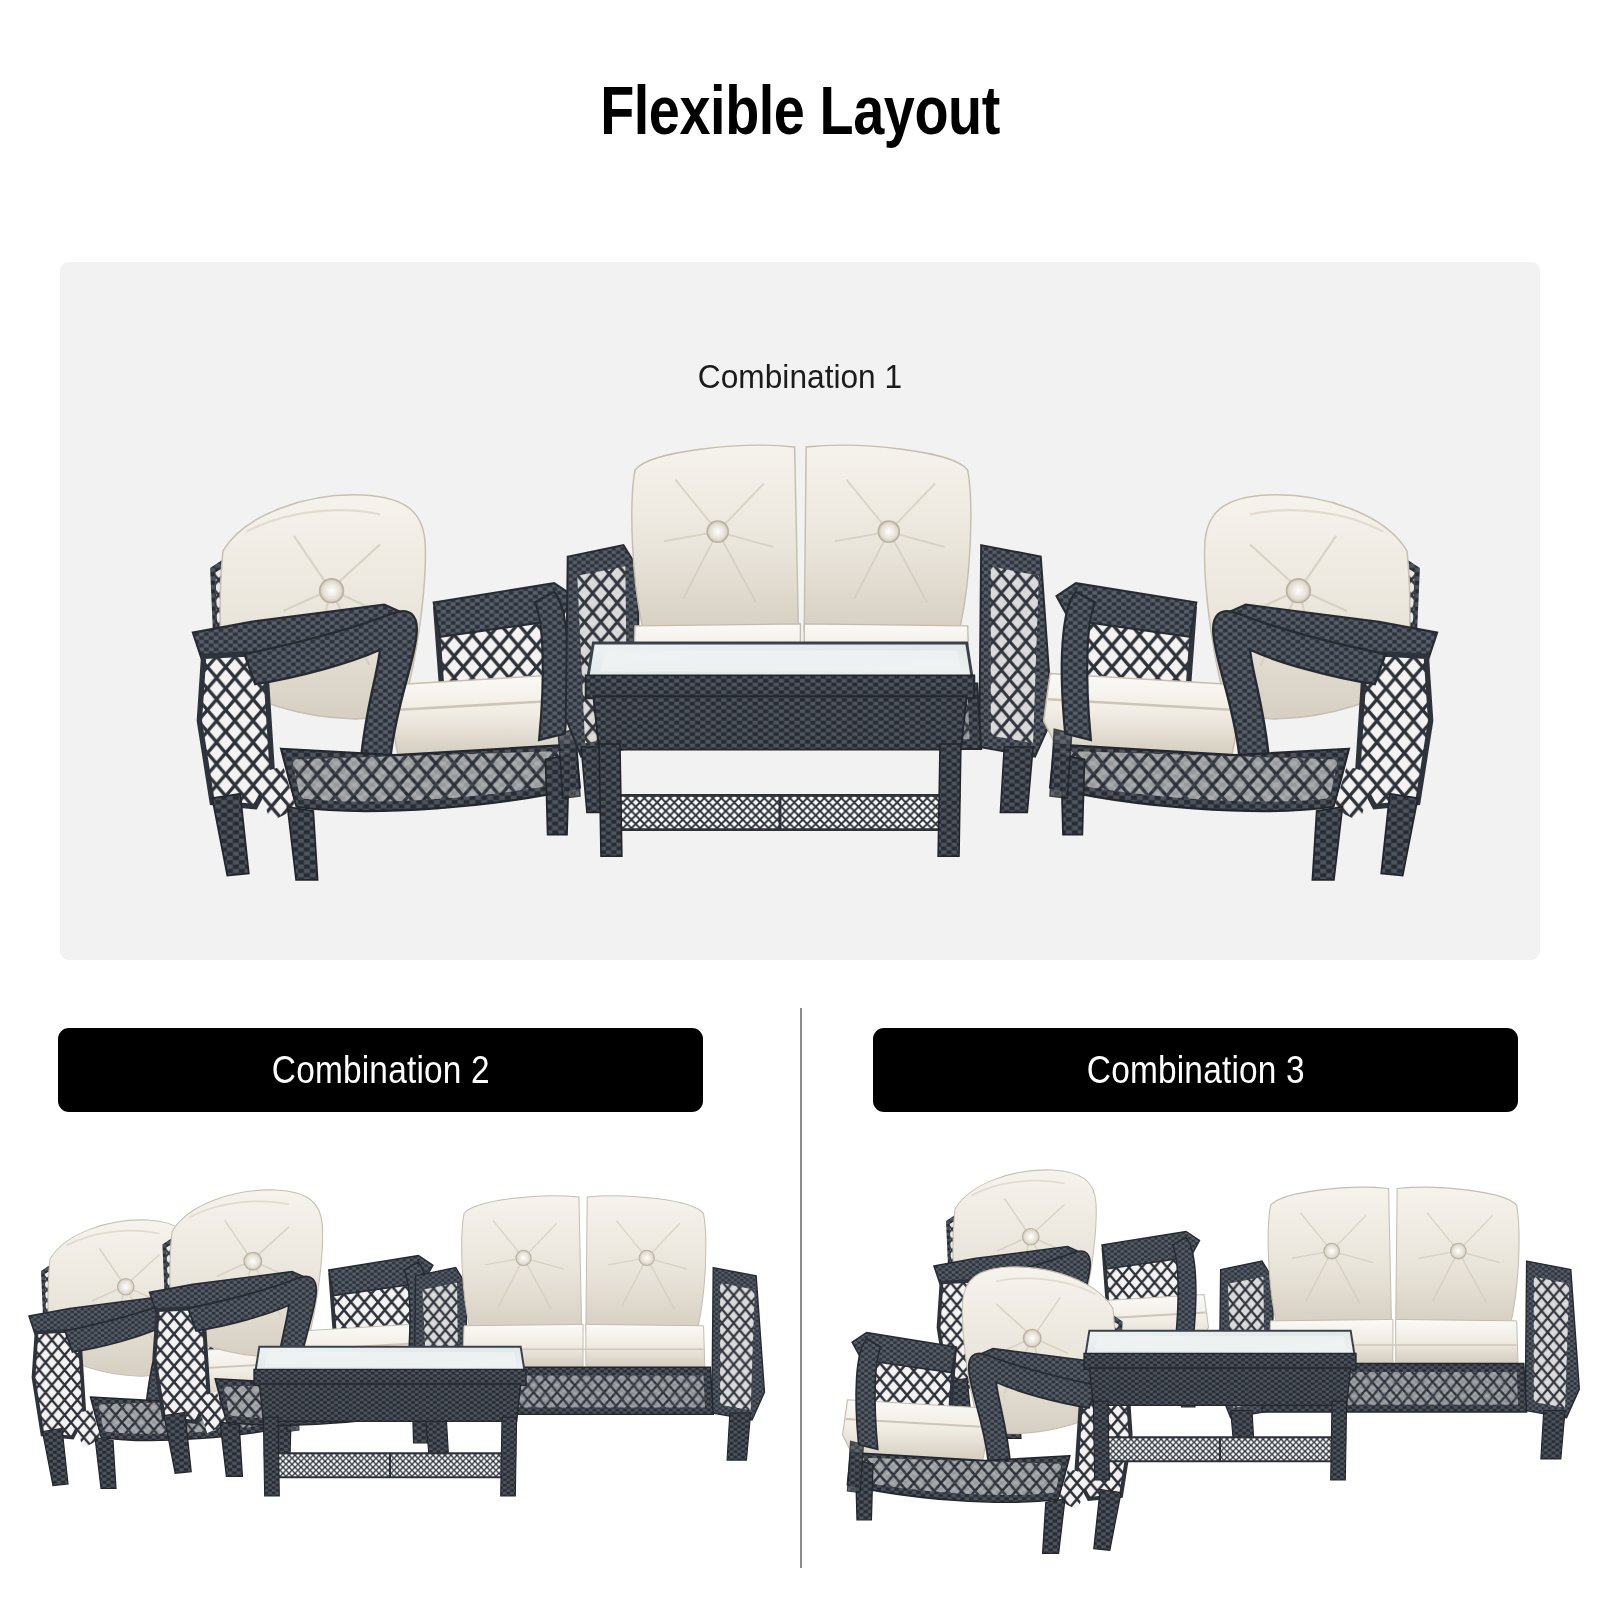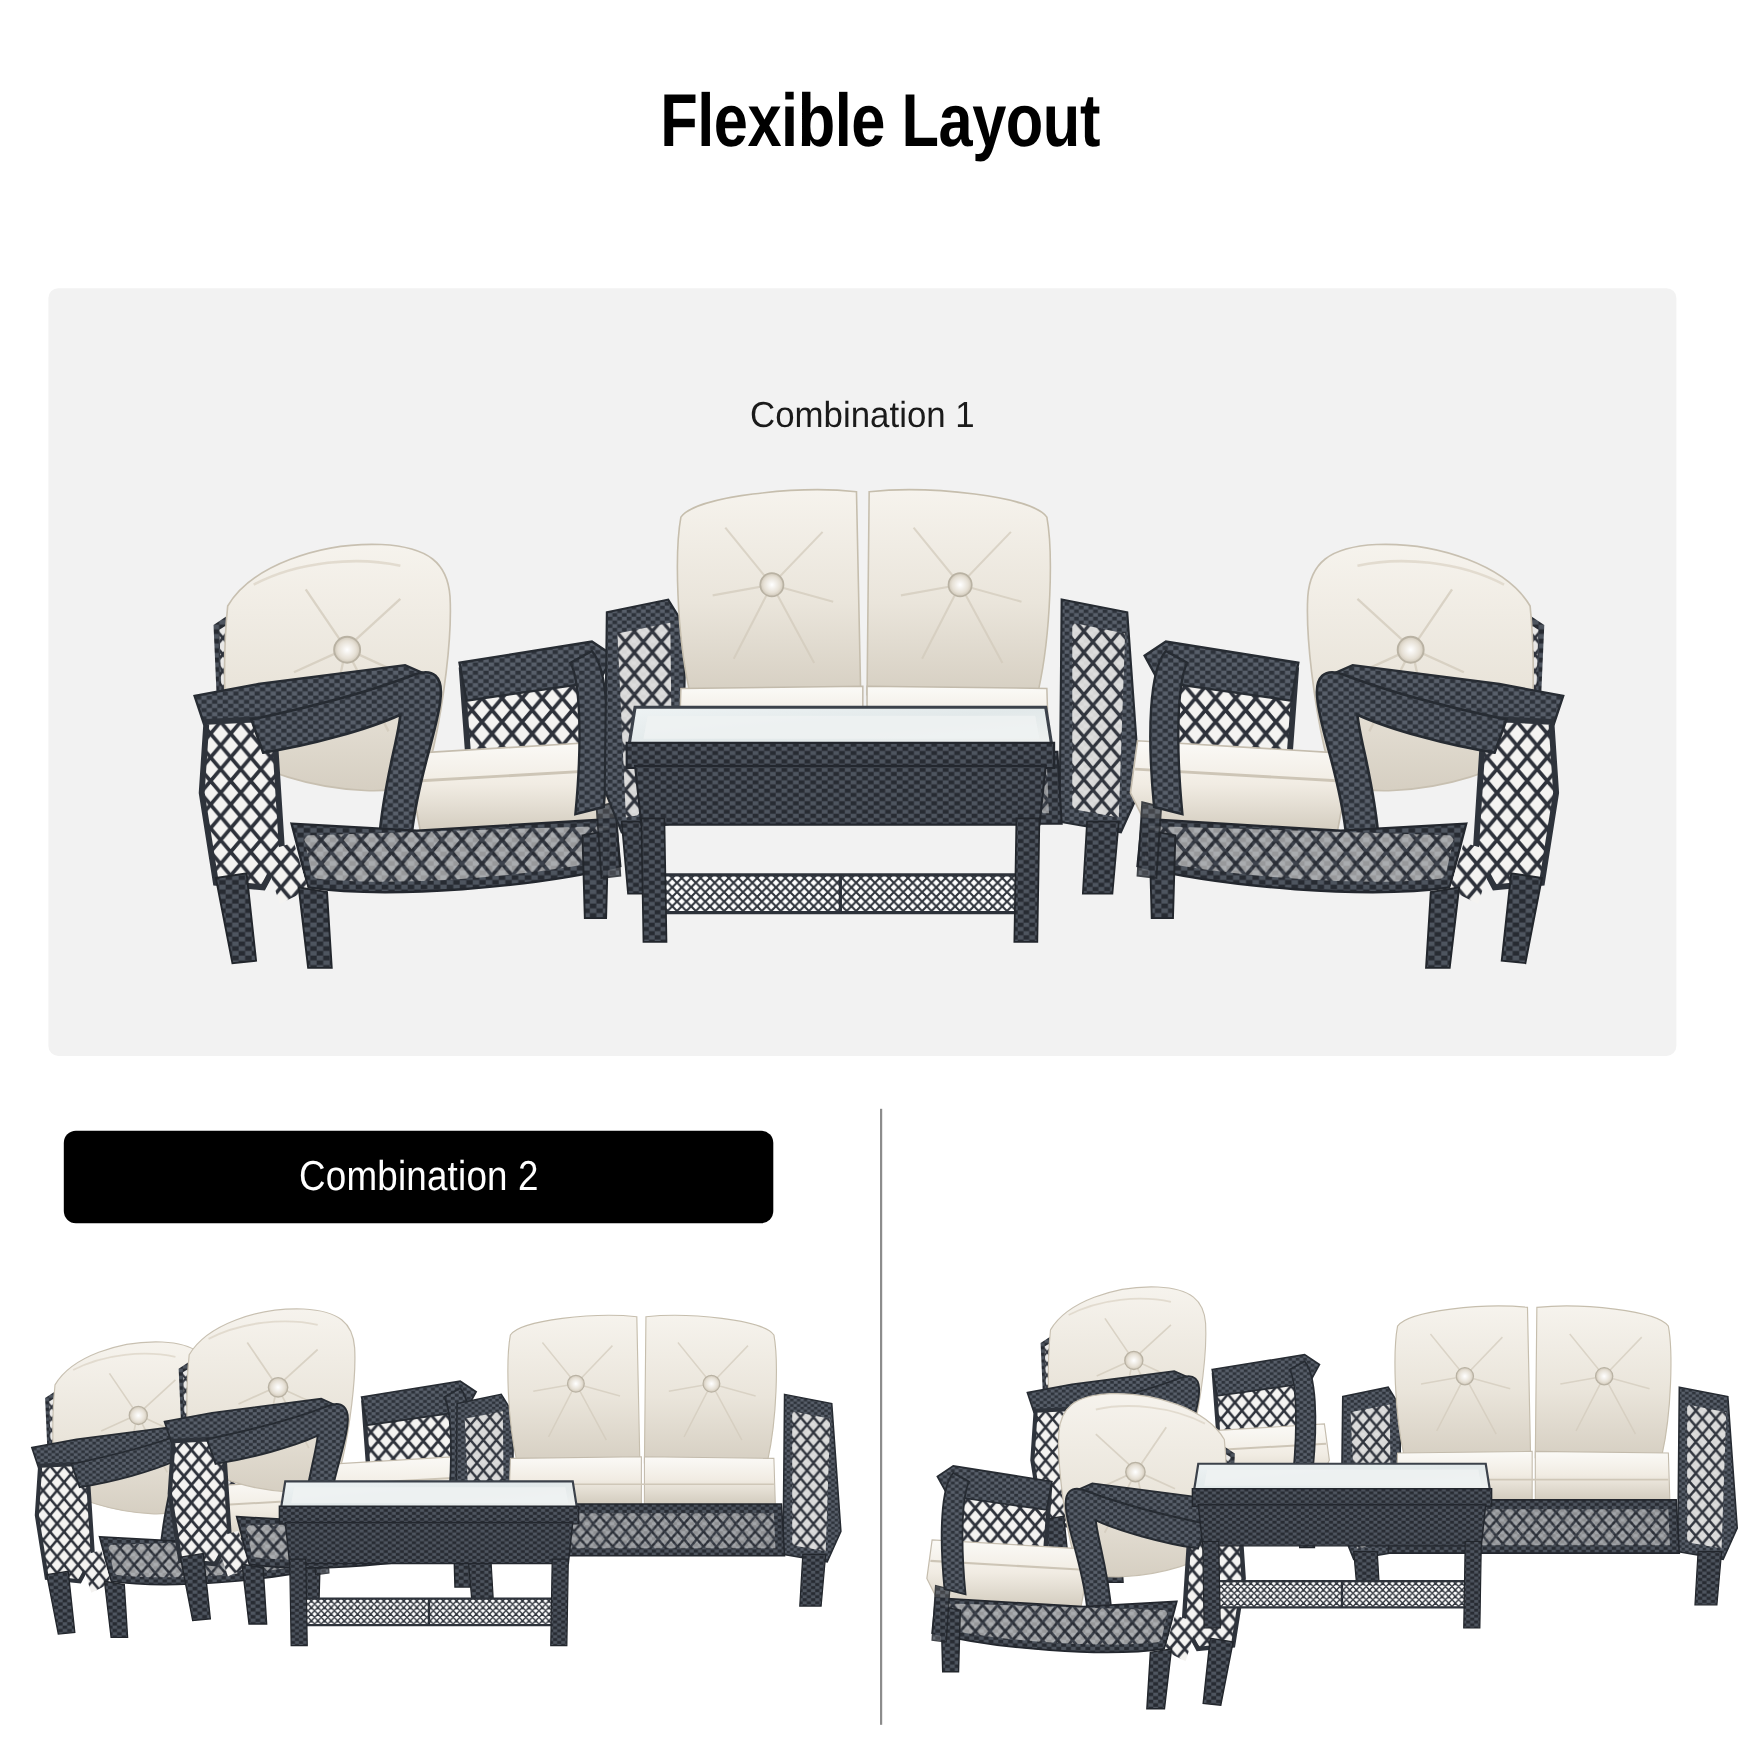--- a/index.html
+++ b/index.html
@@ -22,21 +22,21 @@
     color: #000000;
     letter-spacing: -0.5px;
     transform: scaleX(0.82);
     transform-origin: center top;
     line-height: 1.0;
   }
 
   
   .combo1-panel {
     position: absolute;
-    left: 44px; top: 262px;
+    left: 60px; top: 262px;
     width: 1480px; height: 698px;
     background: #f2f2f2;
     border-radius: 9px;
   }
   .combo1-caption {
     position: absolute;
     top: 96px; left: 0; width: 1480px;
     text-align: center;
     font-size: 33px;
     font-weight: 400;
@@ -266,20 +266,23 @@
           <use href="#armchair" x="960" y="30" width="430" height="430" transform="translate(2350,0) scale(-1,1)"></use>
         </g>
       </svg>
     </div>
   </div>
 
   <div class="banner banner-2">
     <span class="banner-label">Combination 2</span>
   </div>
 
+  <div class="banner banner-3">
+    <span class="banner-label">Combination 3</span>
+  </div>
 
   <div class="divider"></div>
 
   <div class="combo2-stage">
     <svg width="780" height="460" viewBox="0 0 780 460">
       <g>
         <use href="#armchair" x="10" y="60" width="300" height="300"></use>
       </g>
       <g>
         <use href="#armchair" x="130" y="28" width="320" height="320"></use>

